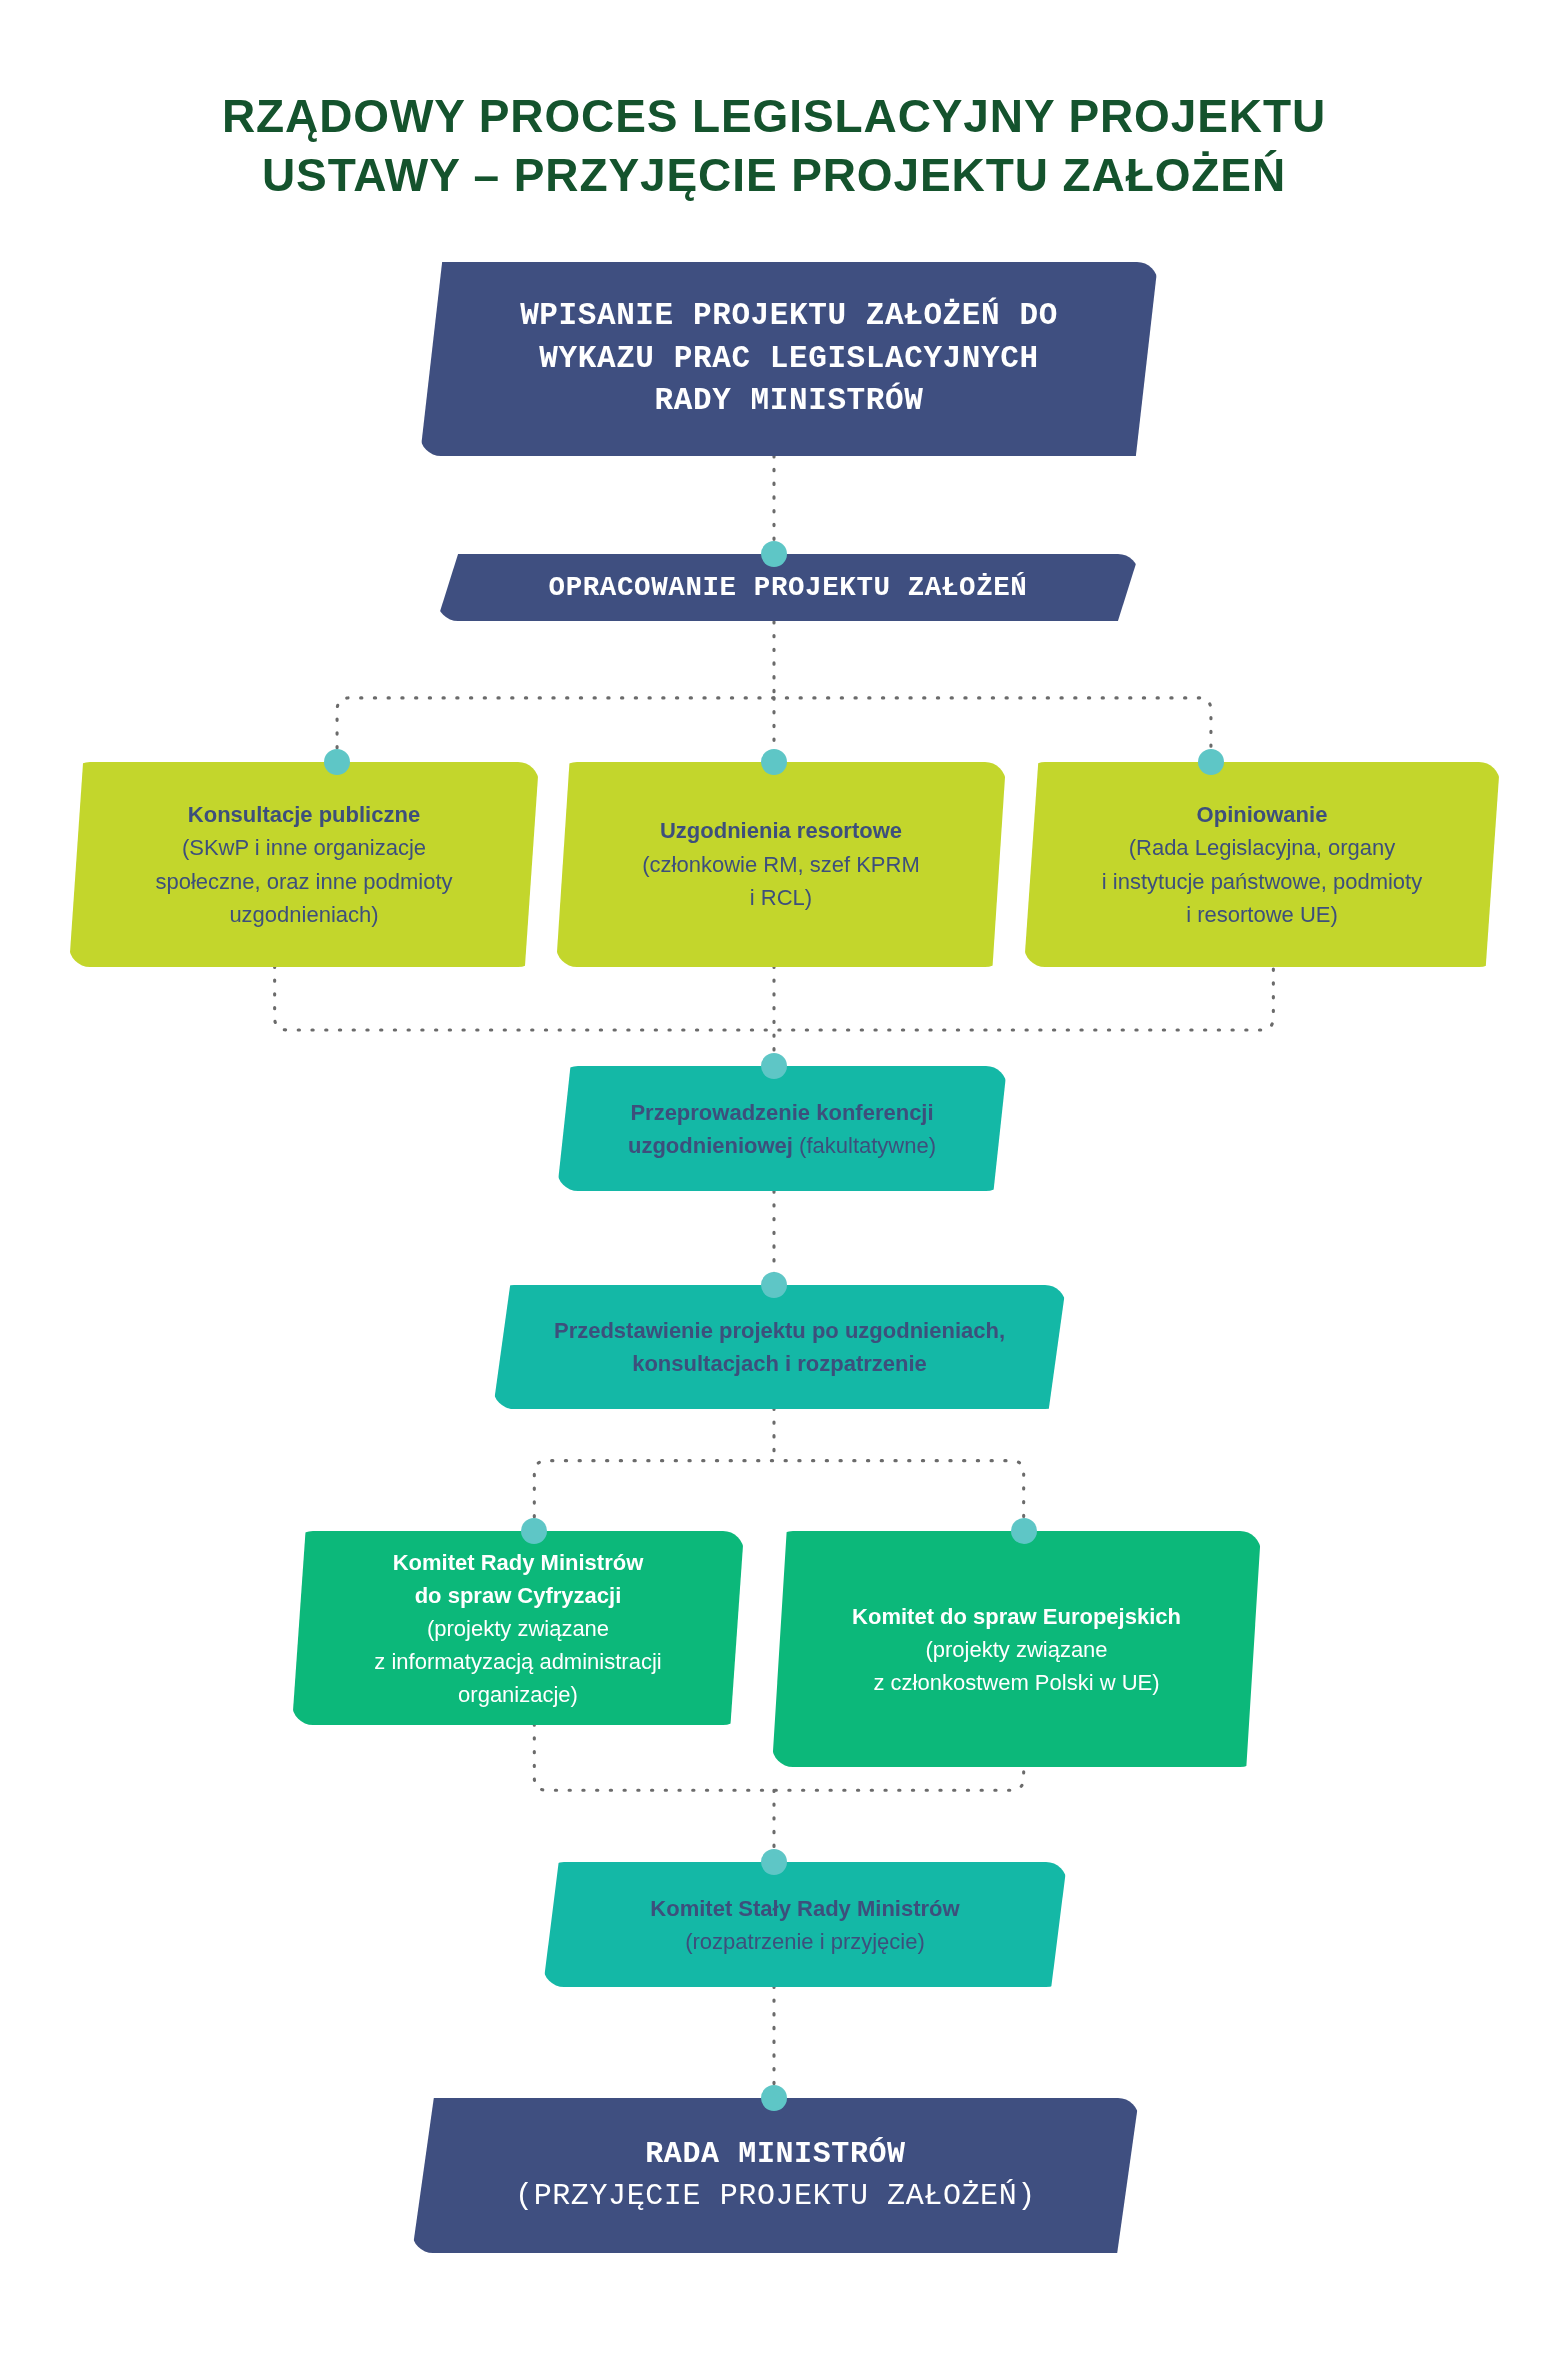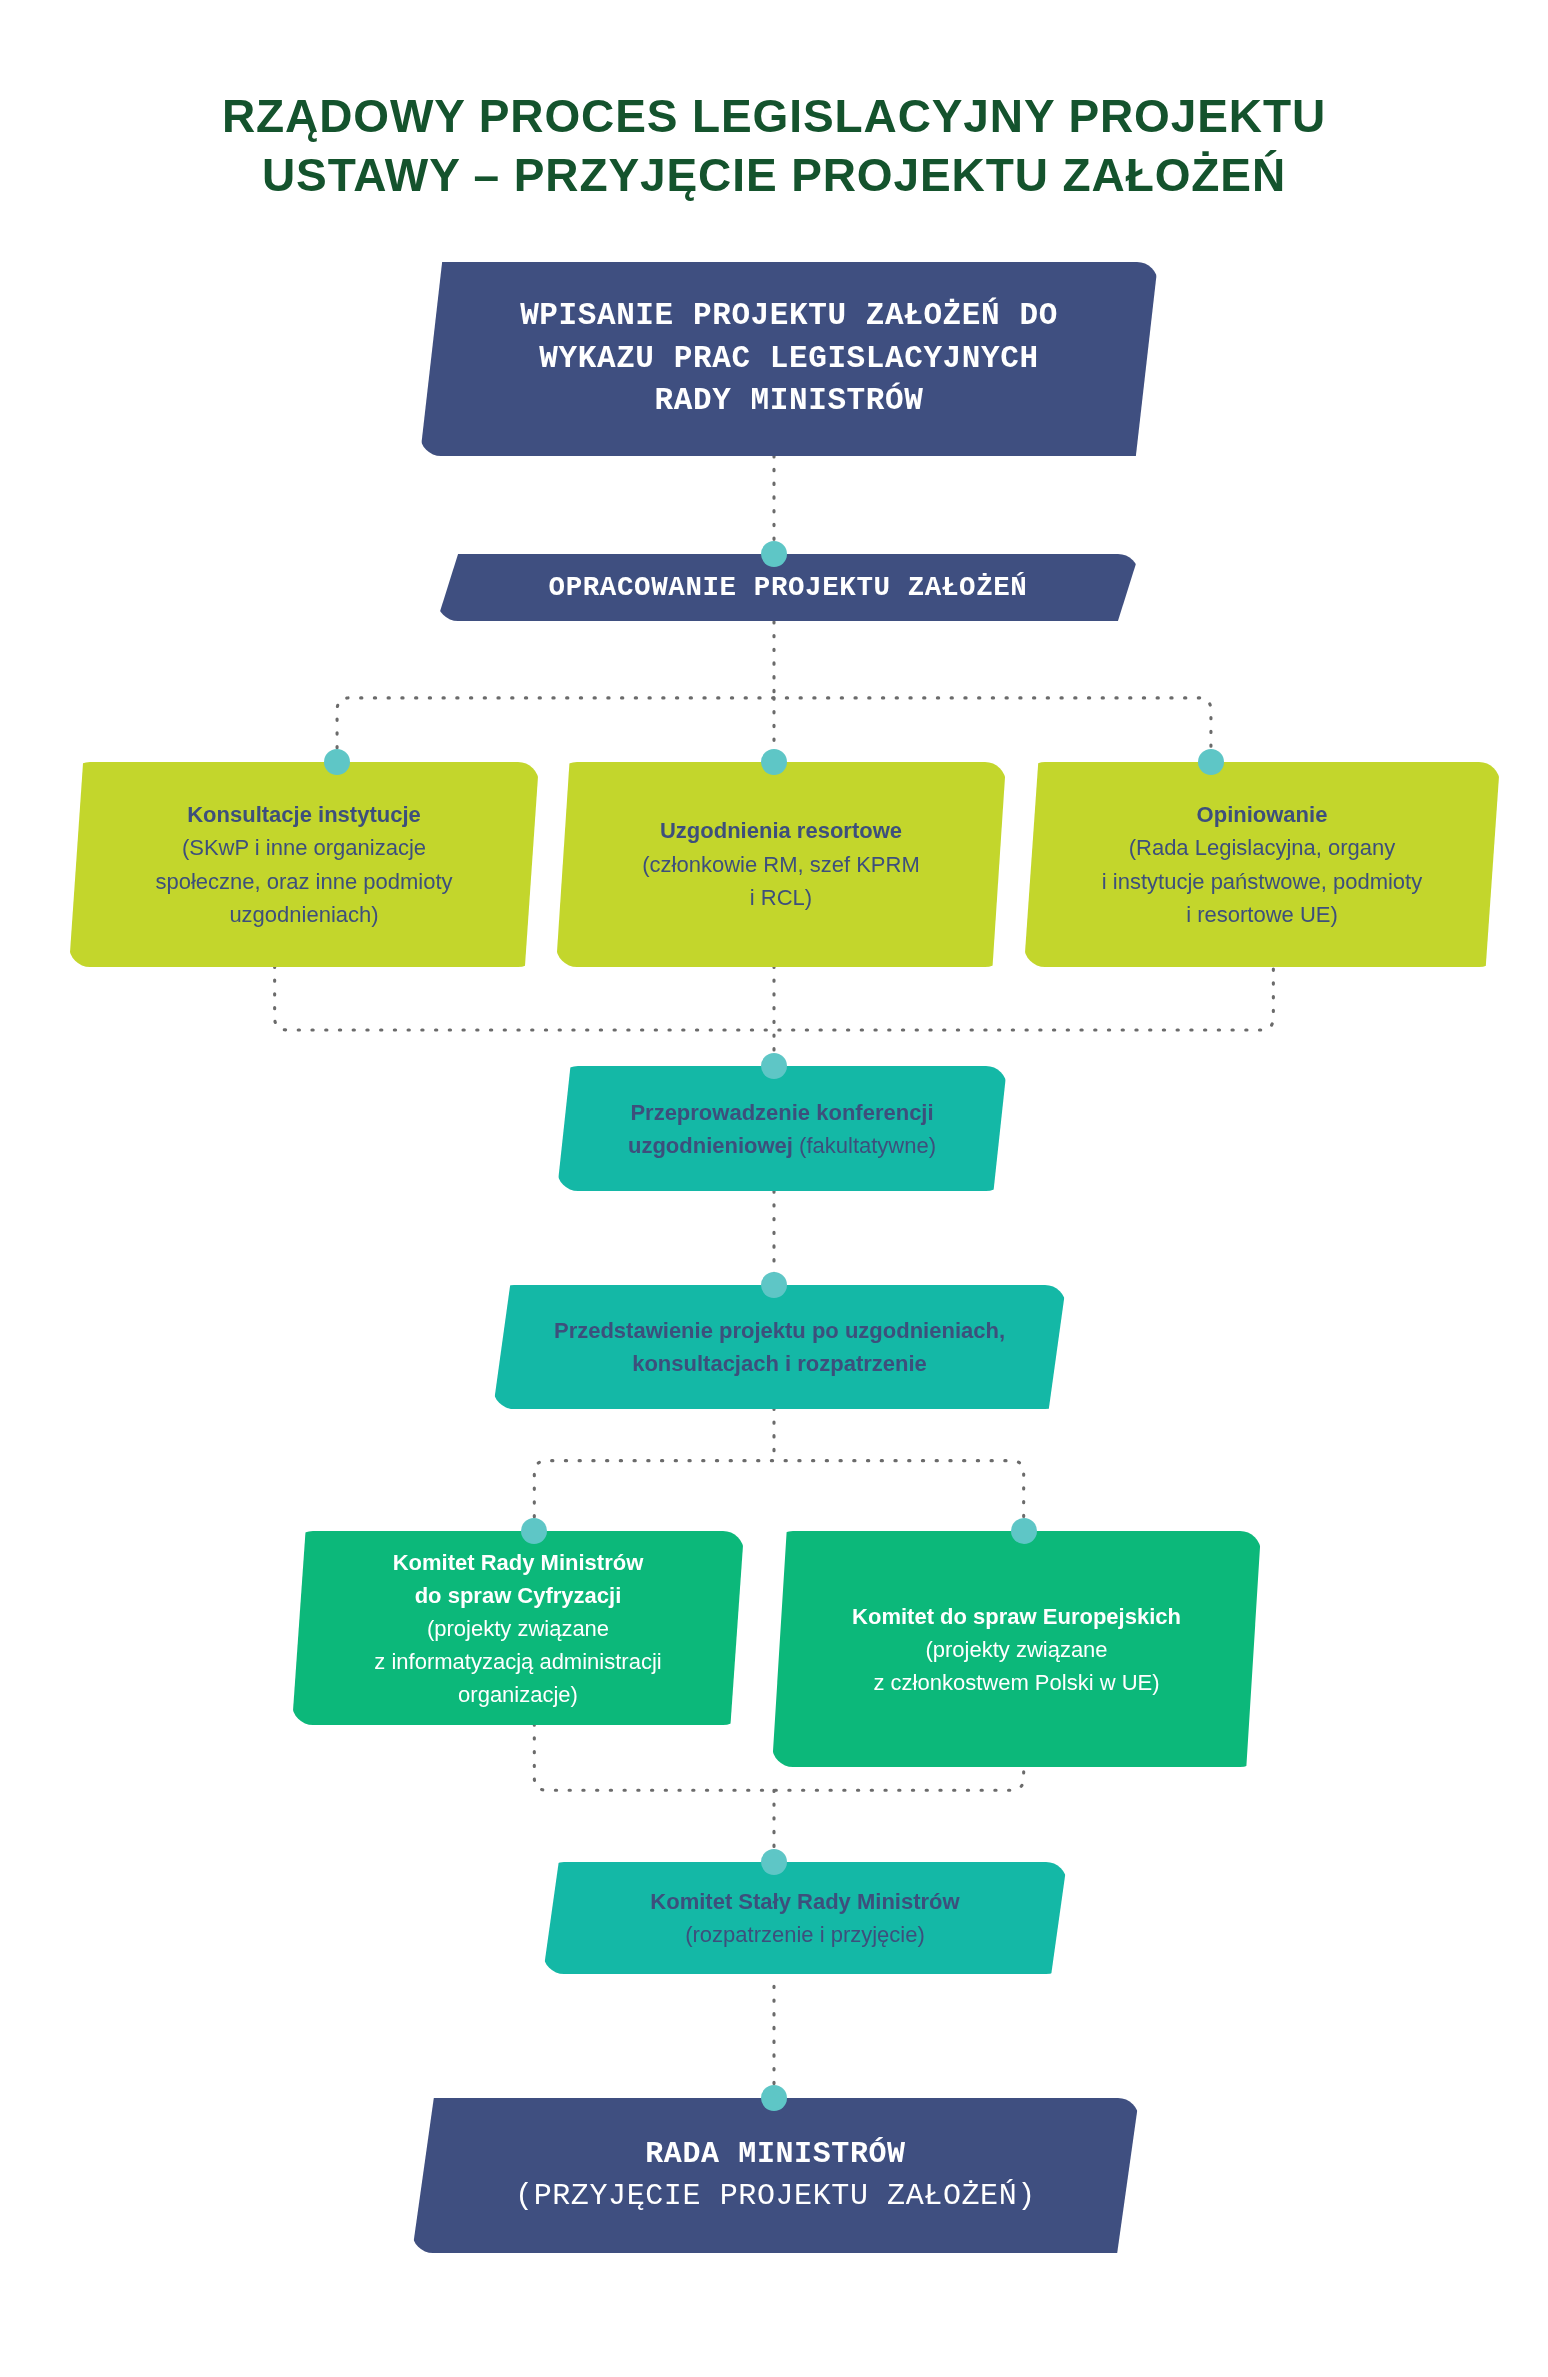--- a/index.html
+++ b/index.html
@@ -89,21 +89,21 @@
   
   #n-wpisanie   { left:420px;  top:262px;  width:738px; height:194px;  font-size:31px; line-height:1.38; }
   #n-opracowanie{ left:437px;  top:554px;  width:702px; height:67px;  font-size:27.5px; }
   #n-konsult    { left:69px;  top:762px; width:470px;  height:205px;  font-size:22px; line-height:1.52; }
   #n-uzgodn     { left:556px;  top:762px; width:450px;  height:205px;  font-size:22px; line-height:1.52; }
   #n-opinio     { left:1024px; top:762px; width:476px;  height:205px;  font-size:22px; line-height:1.52; }
   #n-konfer     { left:557px;  top:1066px; width:450px;  height:125px;  font-size:22px; line-height:1.5; }
   #n-przedst    { left:493px;  top:1285px; width:573px;  height:124px;  font-size:22px; line-height:1.5; }
   #n-cyfryz     { left:292px;  top:1531px; width:452px;  height:194px;  font-size:22px; line-height:1.5; }
   #n-europ      { left:772px; top:1531px; width:489px;  height:236px;  font-size:22px; line-height:1.5; }
-  #n-stal       { left:543px;  top:1862px; width:524px;  height:112px;  font-size:22px; line-height:1.5; }
+  #n-stal       { left:543px;  top:1862px; width:524px;  height:125px;  font-size:22px; line-height:1.5; }
   #n-rada       { left:412px;  top:2098px; width:727px; height:155px;  font-size:30px; line-height:1.38; }
 
   #n-rada .rm-sub { font-weight:normal; }
 </style>
 </head>
 <body>
 
 <div class="canvas">
 
   <div class="title">
@@ -142,21 +142,21 @@
   </div>
 
   <div class="node navy" id="n-opracowanie">
     <div class="inner caps t-white">
       <div>OPRACOWANIE PROJEKTU ZAŁOŻEŃ</div>
     </div>
   </div>
 
   <div class="node lime" id="n-konsult">
     <div class="inner t-navy">
-      <div class="b">Konsultacje instytucje</div>
+      <div class="b">Konsultacje publiczne</div>
       <div class="n">(SKwP i inne organizacje</div>
       <div class="n">społeczne, oraz inne podmioty</div>
       <div class="n">uzgodnieniach)</div>
     </div>
   </div>
 
   <div class="node lime" id="n-uzgodn">
     <div class="inner t-navy">
       <div class="b">Uzgodnienia resortowe</div>
       <div class="n">(członkowie RM, szef KPRM</div>

